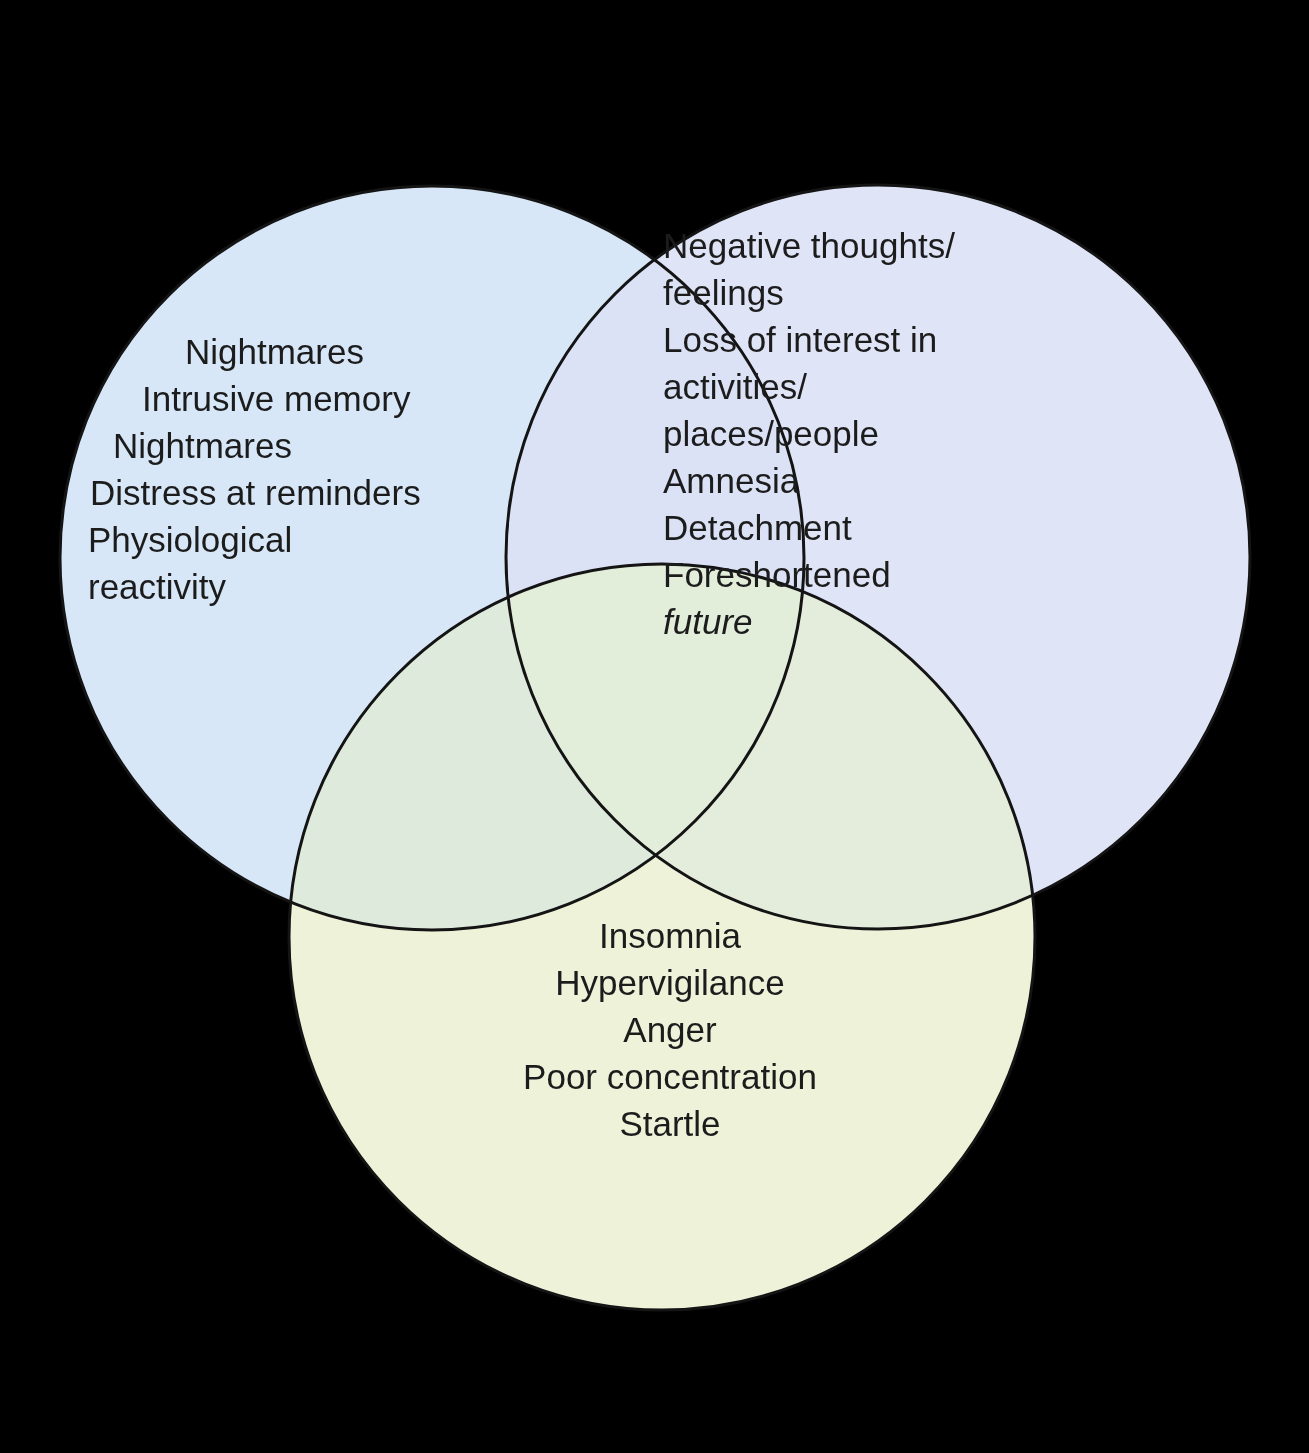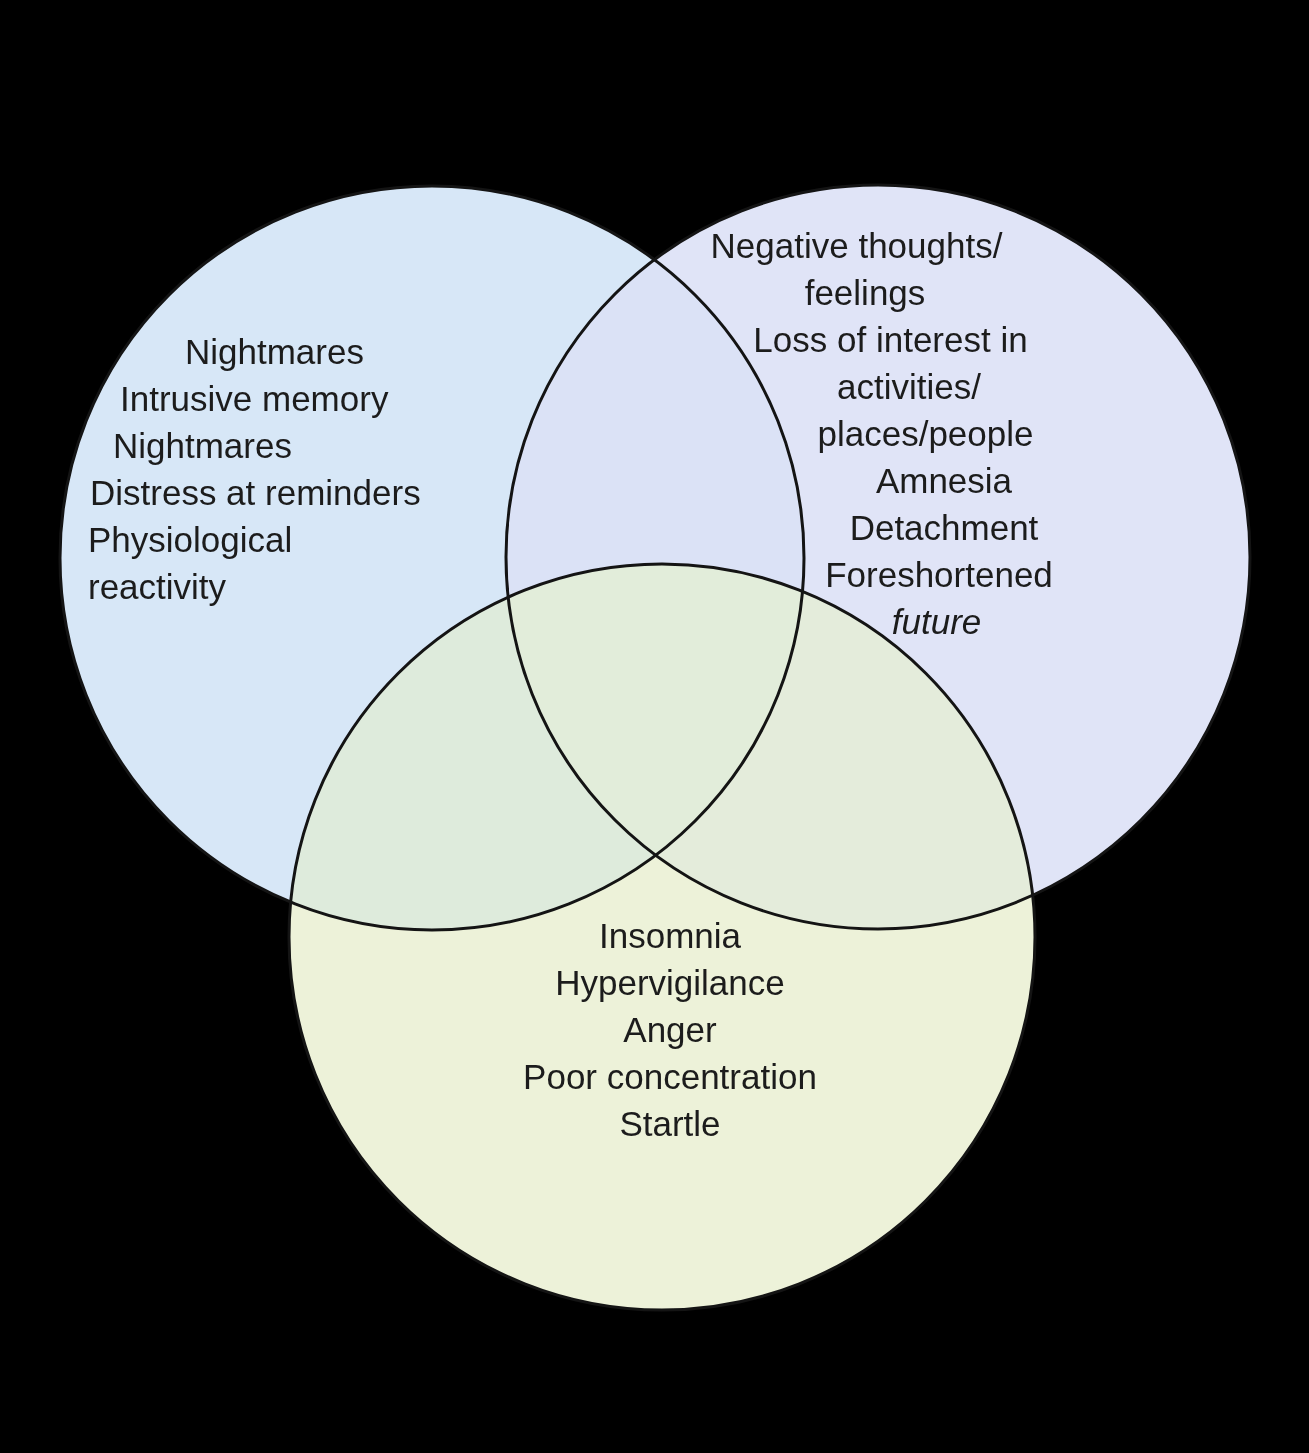--- a/index.html
+++ b/index.html
@@ -36,30 +36,30 @@
     line-height: 47px;
     white-space: nowrap;
   }
   .left-lines {
     left: 88px;
     top: 328px;
     width: 430px;
     text-align: left;
   }
   .left-lines div:nth-child(1) { margin-left: 97px; }
-  .left-lines div:nth-child(2) { margin-left: 32px; }
+  .left-lines div:nth-child(2) { margin-left: 54px; }
   .left-lines div:nth-child(3) { margin-left: 25px; }
   .left-lines div:nth-child(4) { margin-left: 2px;  }
   .left-lines div:nth-child(5) { margin-left: 0;    }
   .left-lines div:nth-child(6) { margin-left: 0;    }
   .right-lines {
     left: 663px;
     top: 222px;
     width: 562px;
-    text-align: center;
+    text-align: left;
   }
   .right-lines div:nth-child(1)  { margin-right: 175px; }
   .right-lines div:nth-child(2)  { margin-right: 158px; }
   .right-lines div:nth-child(3)  { margin-right: 107px; }
   .right-lines div:nth-child(4)  { margin-right: 70px;  }
   .right-lines div:nth-child(5)  { margin-right: 37px;  }
   .right-lines div:nth-child(6)  { margin-right: 0;  }
   .right-lines div:nth-child(7)  { margin-right: 0;     }
   .right-lines div:nth-child(8)  { margin-right: 10px;  }
   .right-lines div:nth-child(9)  { margin-right: 15px; font-style: italic;  }

